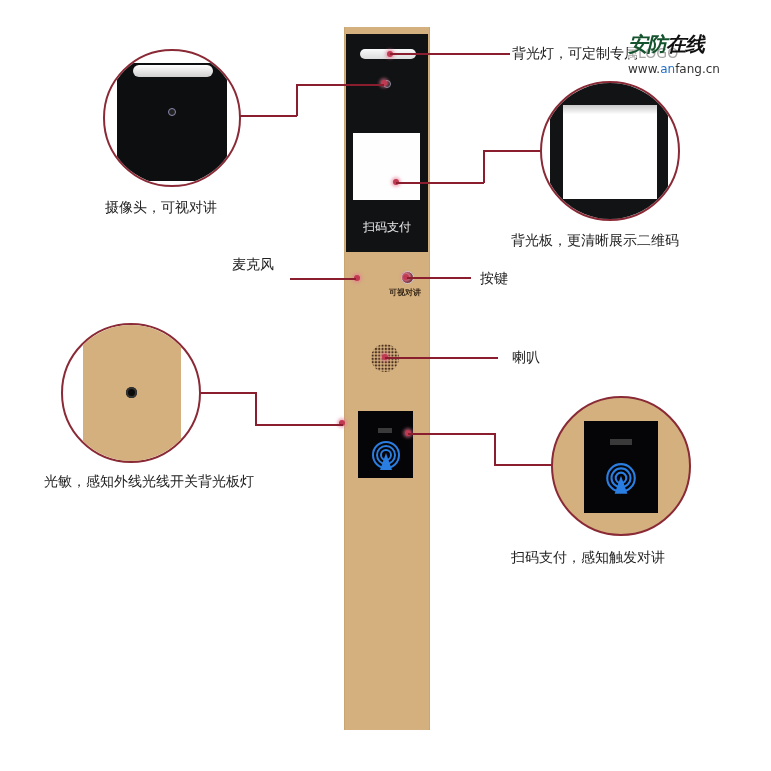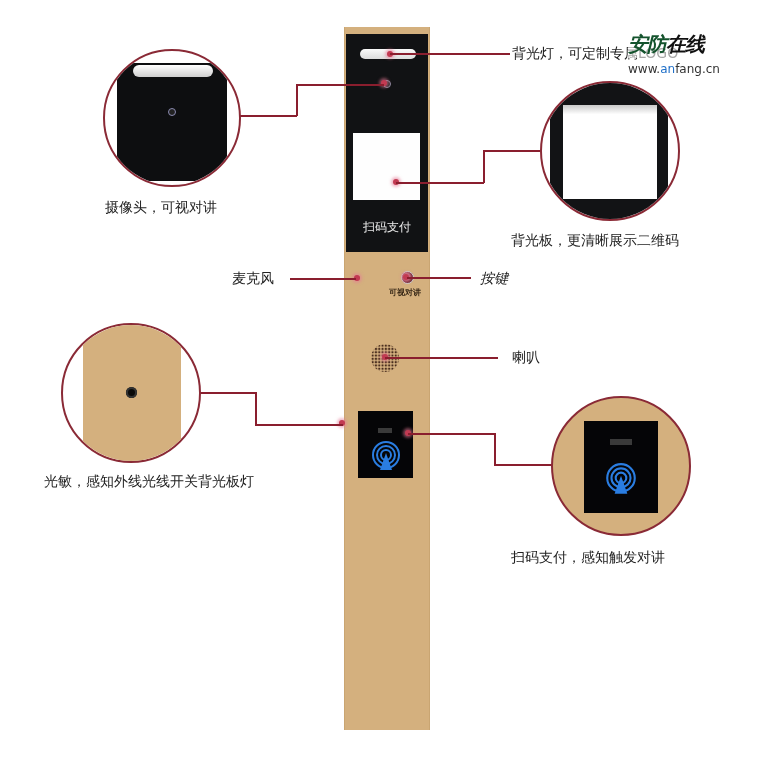--- a/index.html
+++ b/index.html
@@ -104,22 +104,22 @@
   <svg class="abs" style="left:50px;top:64px;" width="36" height="36" viewBox="0 0 34 34">
     <circle cx="17" cy="15" r="13" fill="none" stroke="#2a7de1" stroke-width="2"></circle>
     <circle cx="17" cy="15" r="9" fill="none" stroke="#2a7de1" stroke-width="2"></circle>
     <circle cx="17" cy="15" r="5" fill="none" stroke="#2a7de1" stroke-width="2"></circle>
     <path d="M17 13 L11 30 L23 30 Z" fill="#2a7de1"></path>
   </svg>
 </div>
 <div class="abs label" style="left:511px;top:549px;">扫码支付，感知触发对讲</div>
 
 <div class="abs label" style="left:512px;top:45px;">背光灯，可定制专属LOGO</div>
-<div class="abs label" style="left:232px;top:270px;">麦克风</div>
-<div class="abs label" style="left:480px;top:270px;font-style:italic;">按键</div>
+<div class="abs label" style="left:232px;top:256px;">麦克风</div>
+<div class="abs label" style="left:480px;top:270px;">按键</div>
 <div class="abs label" style="left:512px;top:349px;">喇叭</div>
 
 <div class="abs" style="left:628px;top:31px;background:rgba(255,255,255,0.6);">
   <span class="logo-cn" style="color:#14532d;">安防</span><span class="logo-cn" style="color:#111;">在线</span>
 </div>
 <div class="abs logo-url" style="left:628px;top:62px;text-align:center;">
   <span>www.</span><span style="color:#1f6fc8;">an</span><span>fang.cn</span>
 </div>
 
 </body></html>

